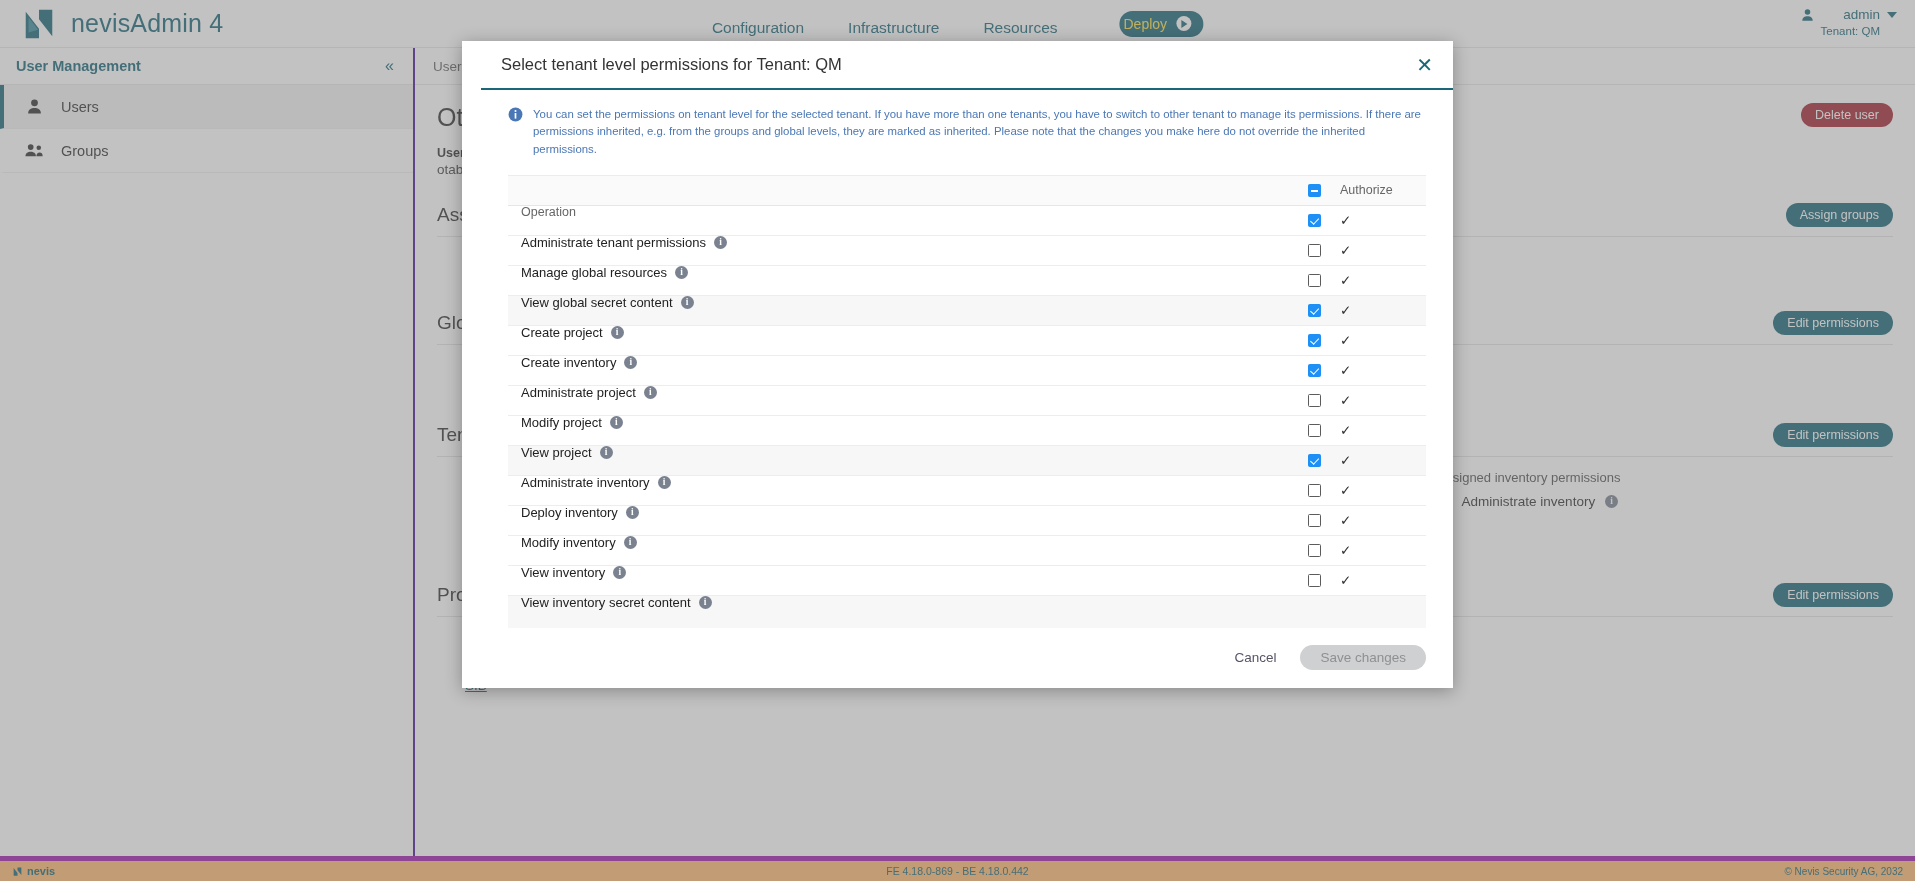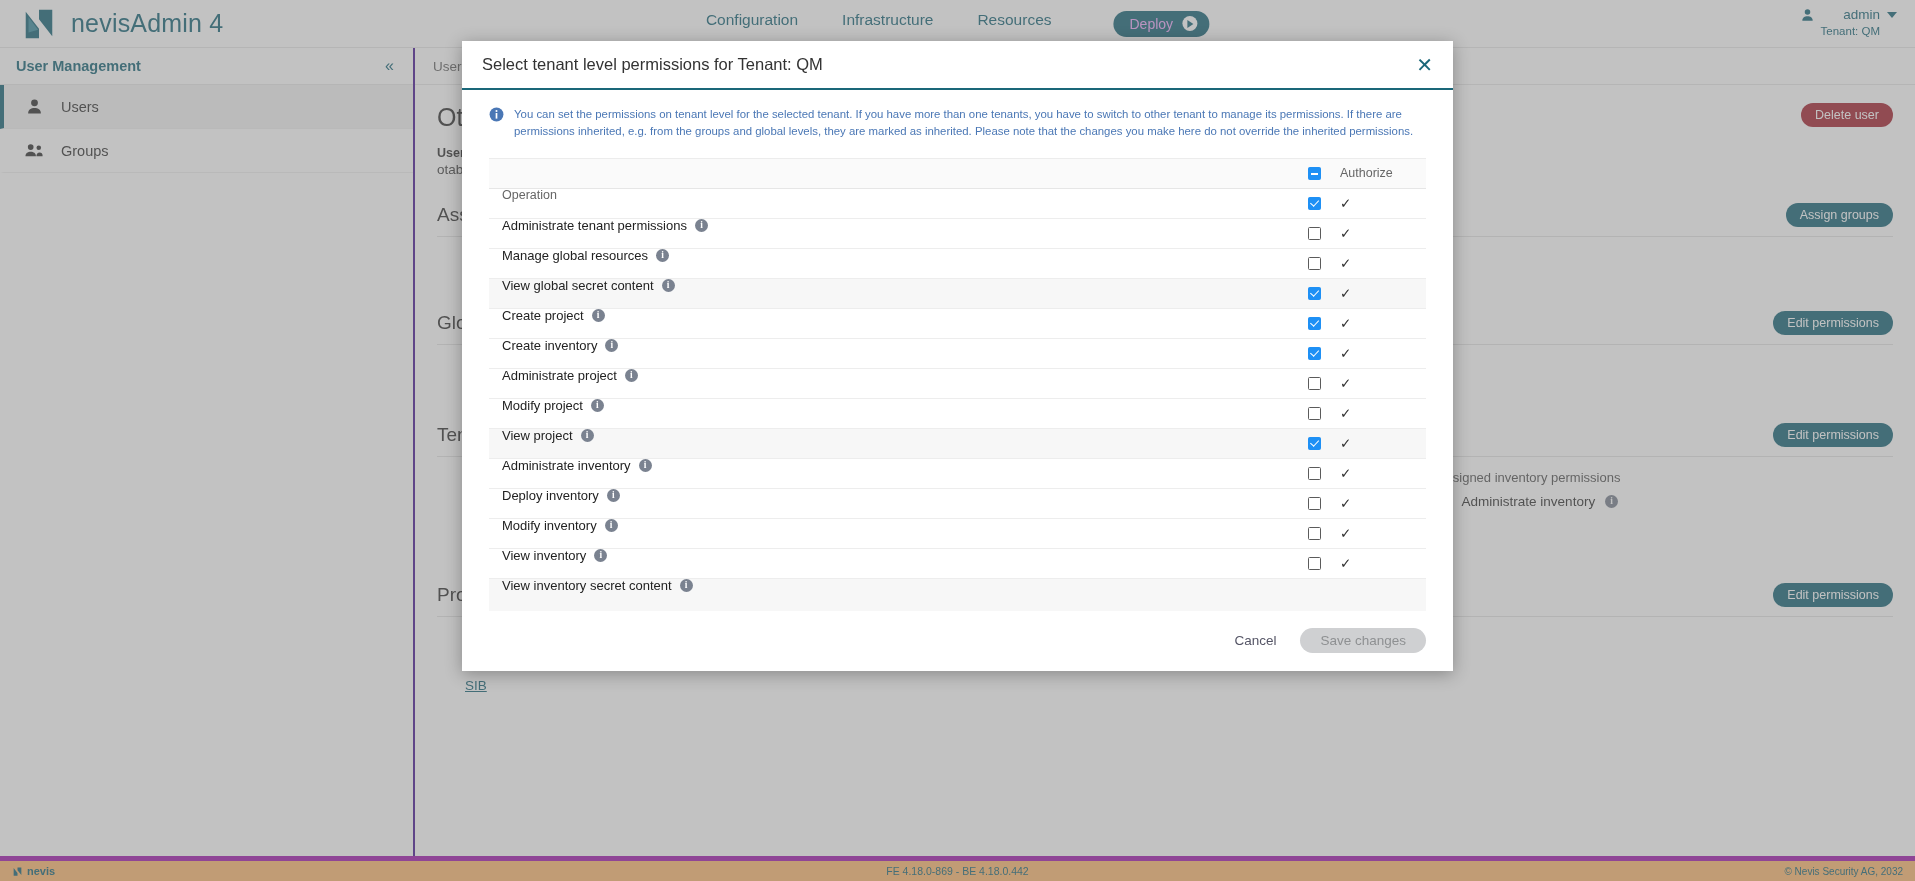--- a/index.html
+++ b/index.html
@@ -16,25 +16,25 @@
   
   .topbar {
     height: 48px; flex: 0 0 48px; background: #fff;
     display: flex; align-items: center; position: relative;
     border-bottom: 1px solid #e8e8e8;
   }
   .brand { display: flex; align-items: center; gap: 13px; padding-left: 20px; }
   .brand-logo { width: 38px; height: 36px; }
   .brand-name { font-size: 25px; color: #1a6779; letter-spacing: .2px; }
 
-  .mainnav { position:absolute; left:50%; transform:translateX(-50%); display:flex; align-items:flex-start; gap:44px; }
+  .mainnav { position:absolute; left:50%; transform:translateX(-50%); display:flex; align-items:flex-end; gap:44px; }
   .navlink { font-size: 15.5px; color: #1a6779; cursor: pointer; white-space:nowrap; }
   .deploy-btn {
-    background: #1a6779; color: #f0abfc; border: none; border-radius: 16px;
-    height: 26px; padding: 0 12px 0 16px; font-size: 14px;
+    background: #1a6779; color: #fde047; border: none; border-radius: 16px;
+    height: 26px; padding: 0 12px 0 4px; font-size: 14px;
     display: flex; align-items: center; gap: 9px; cursor: pointer;
     font-family: "Liberation Sans", sans-serif; margin-left: 18px;
   }
   .deploy-play { width:15px; height:15px; border-radius:50%; background:#fff; position:relative; }
   .deploy-play::after {
     content:""; position:absolute; left:5px; top:3.5px;
     border-left:6px solid #1a6779; border-top:4px solid transparent; border-bottom:4px solid transparent;
   }
 
   .account { position: absolute; right: 18px; top: 6px; display: flex; align-items: flex-start; gap: 7px; cursor:pointer; }
@@ -110,21 +110,21 @@
   .foot-mid { position:absolute; left:50%; transform:translateX(-50%); font-size:10.5px; color:#1a6779; }
   .foot-right { position:absolute; right:12px; font-size:10px; color:#1a6779; }
 
   
   #overlay { position:absolute; inset:0; background: rgba(120,120,120,0.45); }
 
   
   .modal {
     position:absolute; left:462px; top:41px; width:991px;
     background:#fff; box-shadow: 0 3px 16px rgba(0,0,0,.30);
-    display:flex; flex-direction:column;
+    display:flex; flex-direction:column;padding-left:19px;
   }
   .modal-head {
     height: 49px; display:flex; align-items:center; justify-content:space-between;
     padding: 0 20px 0 20px; border-bottom: 2px solid #1a6779;
   }
   .modal-title { font-size:16.5px; color:#333; }
   .modal-x { font-size:20px; color:#1a6779; cursor:pointer; line-height:1; background:none;border:none;font-family:"Liberation Sans",sans-serif; }
 
   .modal-body { padding: 16px 27px 0 27px; }
   .notice { display:flex; gap:10px; align-items:flex-start; }

